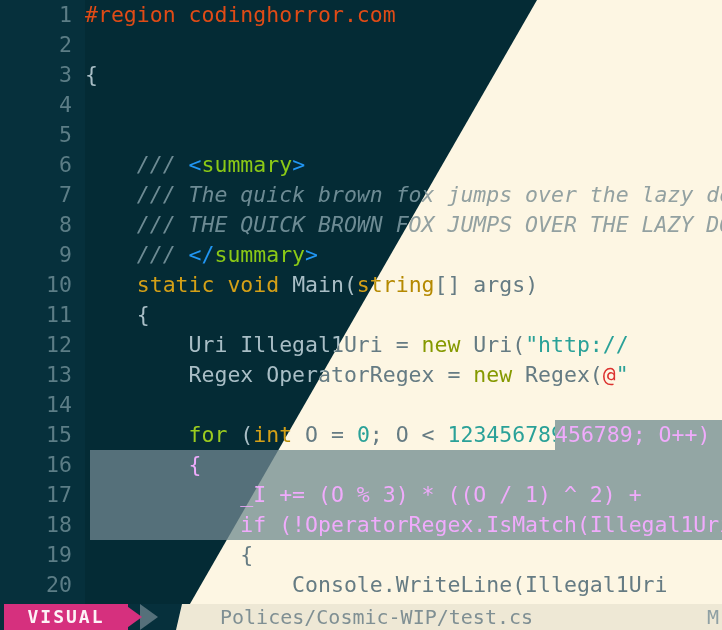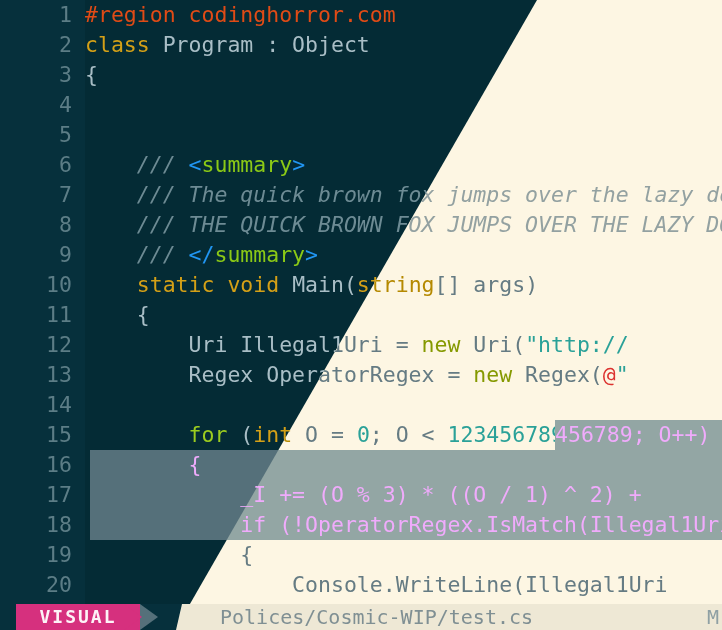--- a/index.html
+++ b/index.html
@@ -82,21 +82,21 @@
   .statusbar { position:absolute; left:0; bottom:0; width:722px; height:26px; z-index:10; }
   .sb-bg { position:absolute; inset:0; }
   .sb-bg.dark-sb  { background:#06303c; }
   .sb-bg.light-sb { background:#eee8d5; }
   #sb-light {
     position:absolute; inset:0;
     -webkit-clip-path: polygon(182px 0, 722px 0, 722px 26px, 176px 26px);
     clip-path: polygon(182px 0, 722px 0, 722px 26px, 176px 26px);
   }
   .mode-badge {
-    position:absolute; left:16px; top:0; height:26px; width:124px;
+    position:absolute; left:4px; top:0; height:26px; width:124px;
     background:#d6307e; color:#fdf2f7; font-weight:bold;
     font-size:18px; line-height:26px; text-align:center; letter-spacing:2px; z-index:12;
   }
   .mode-arrow {
     position:absolute; left:124px; top:0; width:0; height:0; z-index:12;
     border-top:13px solid transparent; border-bottom:13px solid transparent;
     border-left:18px solid #d6307e;
   }
   .sep-arrow {
     position:absolute; left:140px; top:0; width:0; height:0; z-index:11;
@@ -116,21 +116,21 @@
 <body>
 
 <div id="stage">
 
   <div class="layer dark" id="dark-layer">
     <div class="editor">
       <div class="gutter-bg"></div>
       <div class="code-bg"></div>
       <div class="rows" id="rows-dark">
           <div class="row"><span class="ln">1</span><span class="cd"><span class="pre">#region codinghorror.com</span></span></div>
-          <div class="row"><span class="ln">2</span><span class="cd"><span class="kw">class</span><span class="typ"> Program : Object</span></span></div>
+          <div class="row"><span class="ln">2</span></div>
           <div class="row"><span class="ln">3</span><span class="cd"><span class="pun">{</span></span></div>
           <div class="row"><span class="ln">4</span></div>
           <div class="row"><span class="ln">5</span><span class="cd"></span></div>
           <div class="row"><span class="ln">6</span><span class="cd"><span class="pun">    </span><span class="cmt">/// </span><span class="tag">&lt;</span><span class="tagn">summary</span><span class="tag">&gt;</span></span></div>
           <div class="row"><span class="ln">7</span><span class="cd"><span class="cmt">    /// The quick brown fox jumps over the lazy dog</span></span></div>
           <div class="row"><span class="ln">8</span><span class="cd"><span class="cmt">    /// THE QUICK BROWN FOX JUMPS OVER THE LAZY DOG</span></span></div>
           <div class="row"><span class="ln">9</span><span class="cd"><span class="pun">    </span><span class="cmt">/// </span><span class="tag">&lt;/</span><span class="tagn">summary</span><span class="tag">&gt;</span></span></div>
           <div class="row"><span class="ln">10</span><span class="cd"><span class="pun">    </span><span class="kw">static</span><span class="pun"> </span><span class="kw">void</span><span class="typ"> Main(</span><span class="kw">string</span><span class="typ">[] args)</span></span></div>
           <div class="row"><span class="ln">11</span><span class="cd"><span class="pun">    {</span></span></div>
           <div class="row"><span class="ln">12</span><span class="cd"><span class="typ">        Uri Illegal1Uri = </span><span class="kw2">new</span><span class="typ"> Uri(</span><span class="str">"http://</span></span></div>

